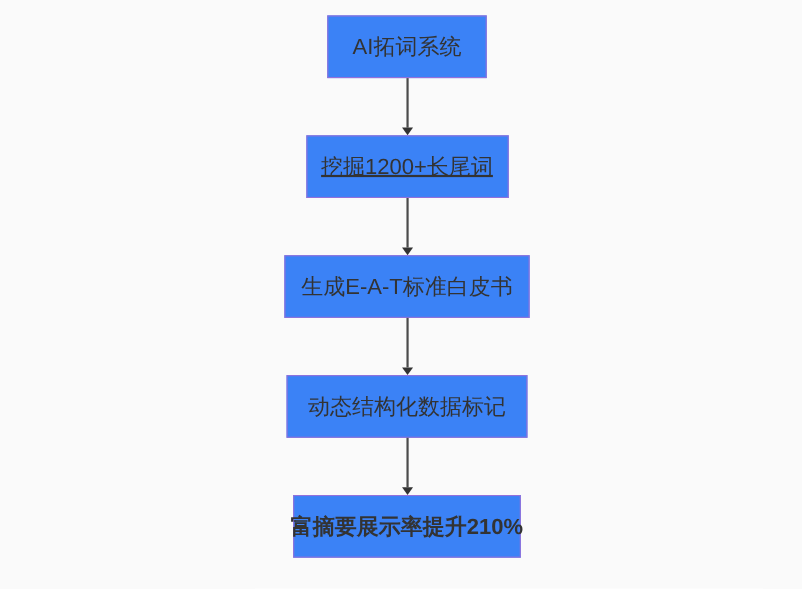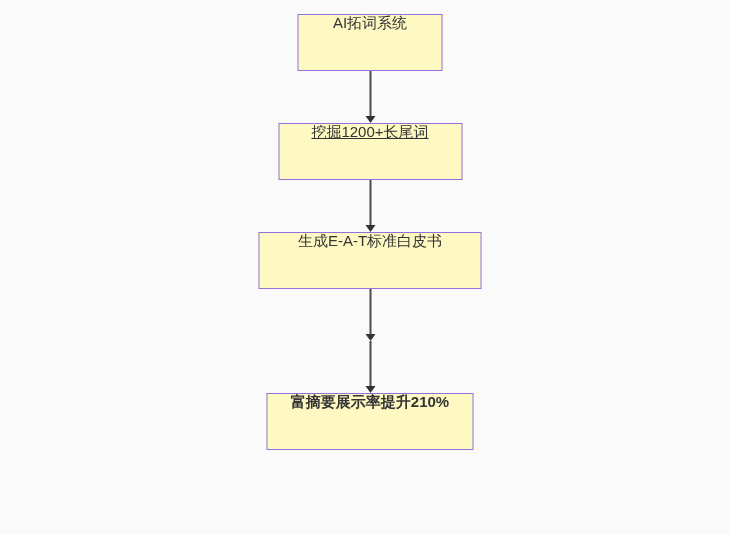--- a/index.html
+++ b/index.html
@@ -16,26 +16,27 @@
     left: 370px;
     top: 14px;
     transform: translateX(-50%);
     display: flex;
     flex-direction: column;
     align-items: center;
   }
   .node {
     box-sizing: border-box;
     height: 57px;
-    background: #fef9c3;
+    background: #3b82f6;
     border: 1.5px solid #9370db;
     display: flex;
+    align-items: center;
     justify-content: center;
     color: #333333;
-    font-size: 15px;
+    font-size: 20px;
     line-height: 1;
     white-space: nowrap;
     text-align: center;
   }
   .node-1 { width: 145px; }
   .node-2 { width: 184px; text-decoration: underline; }
   .node-3 { width: 223px; }
   .node-4 { width: 219px; }
   .node-5 { width: 207px; font-weight: bold; }
   .arrow {
@@ -83,20 +84,23 @@
 
     <div class="node node-3">
       <span>生成E-A-T标准白皮书</span>
     </div>
 
     <div class="arrow">
       <div class="arrow-line"></div>
       <div class="arrow-head"></div>
     </div>
 
+    <div class="node node-4">
+      <span>动态结构化数据标记</span>
+    </div>
 
     <div class="arrow">
       <div class="arrow-line"></div>
       <div class="arrow-head"></div>
     </div>
 
     <div class="node node-5">
       <span>富摘要展示率提升210%</span>
     </div>
 

